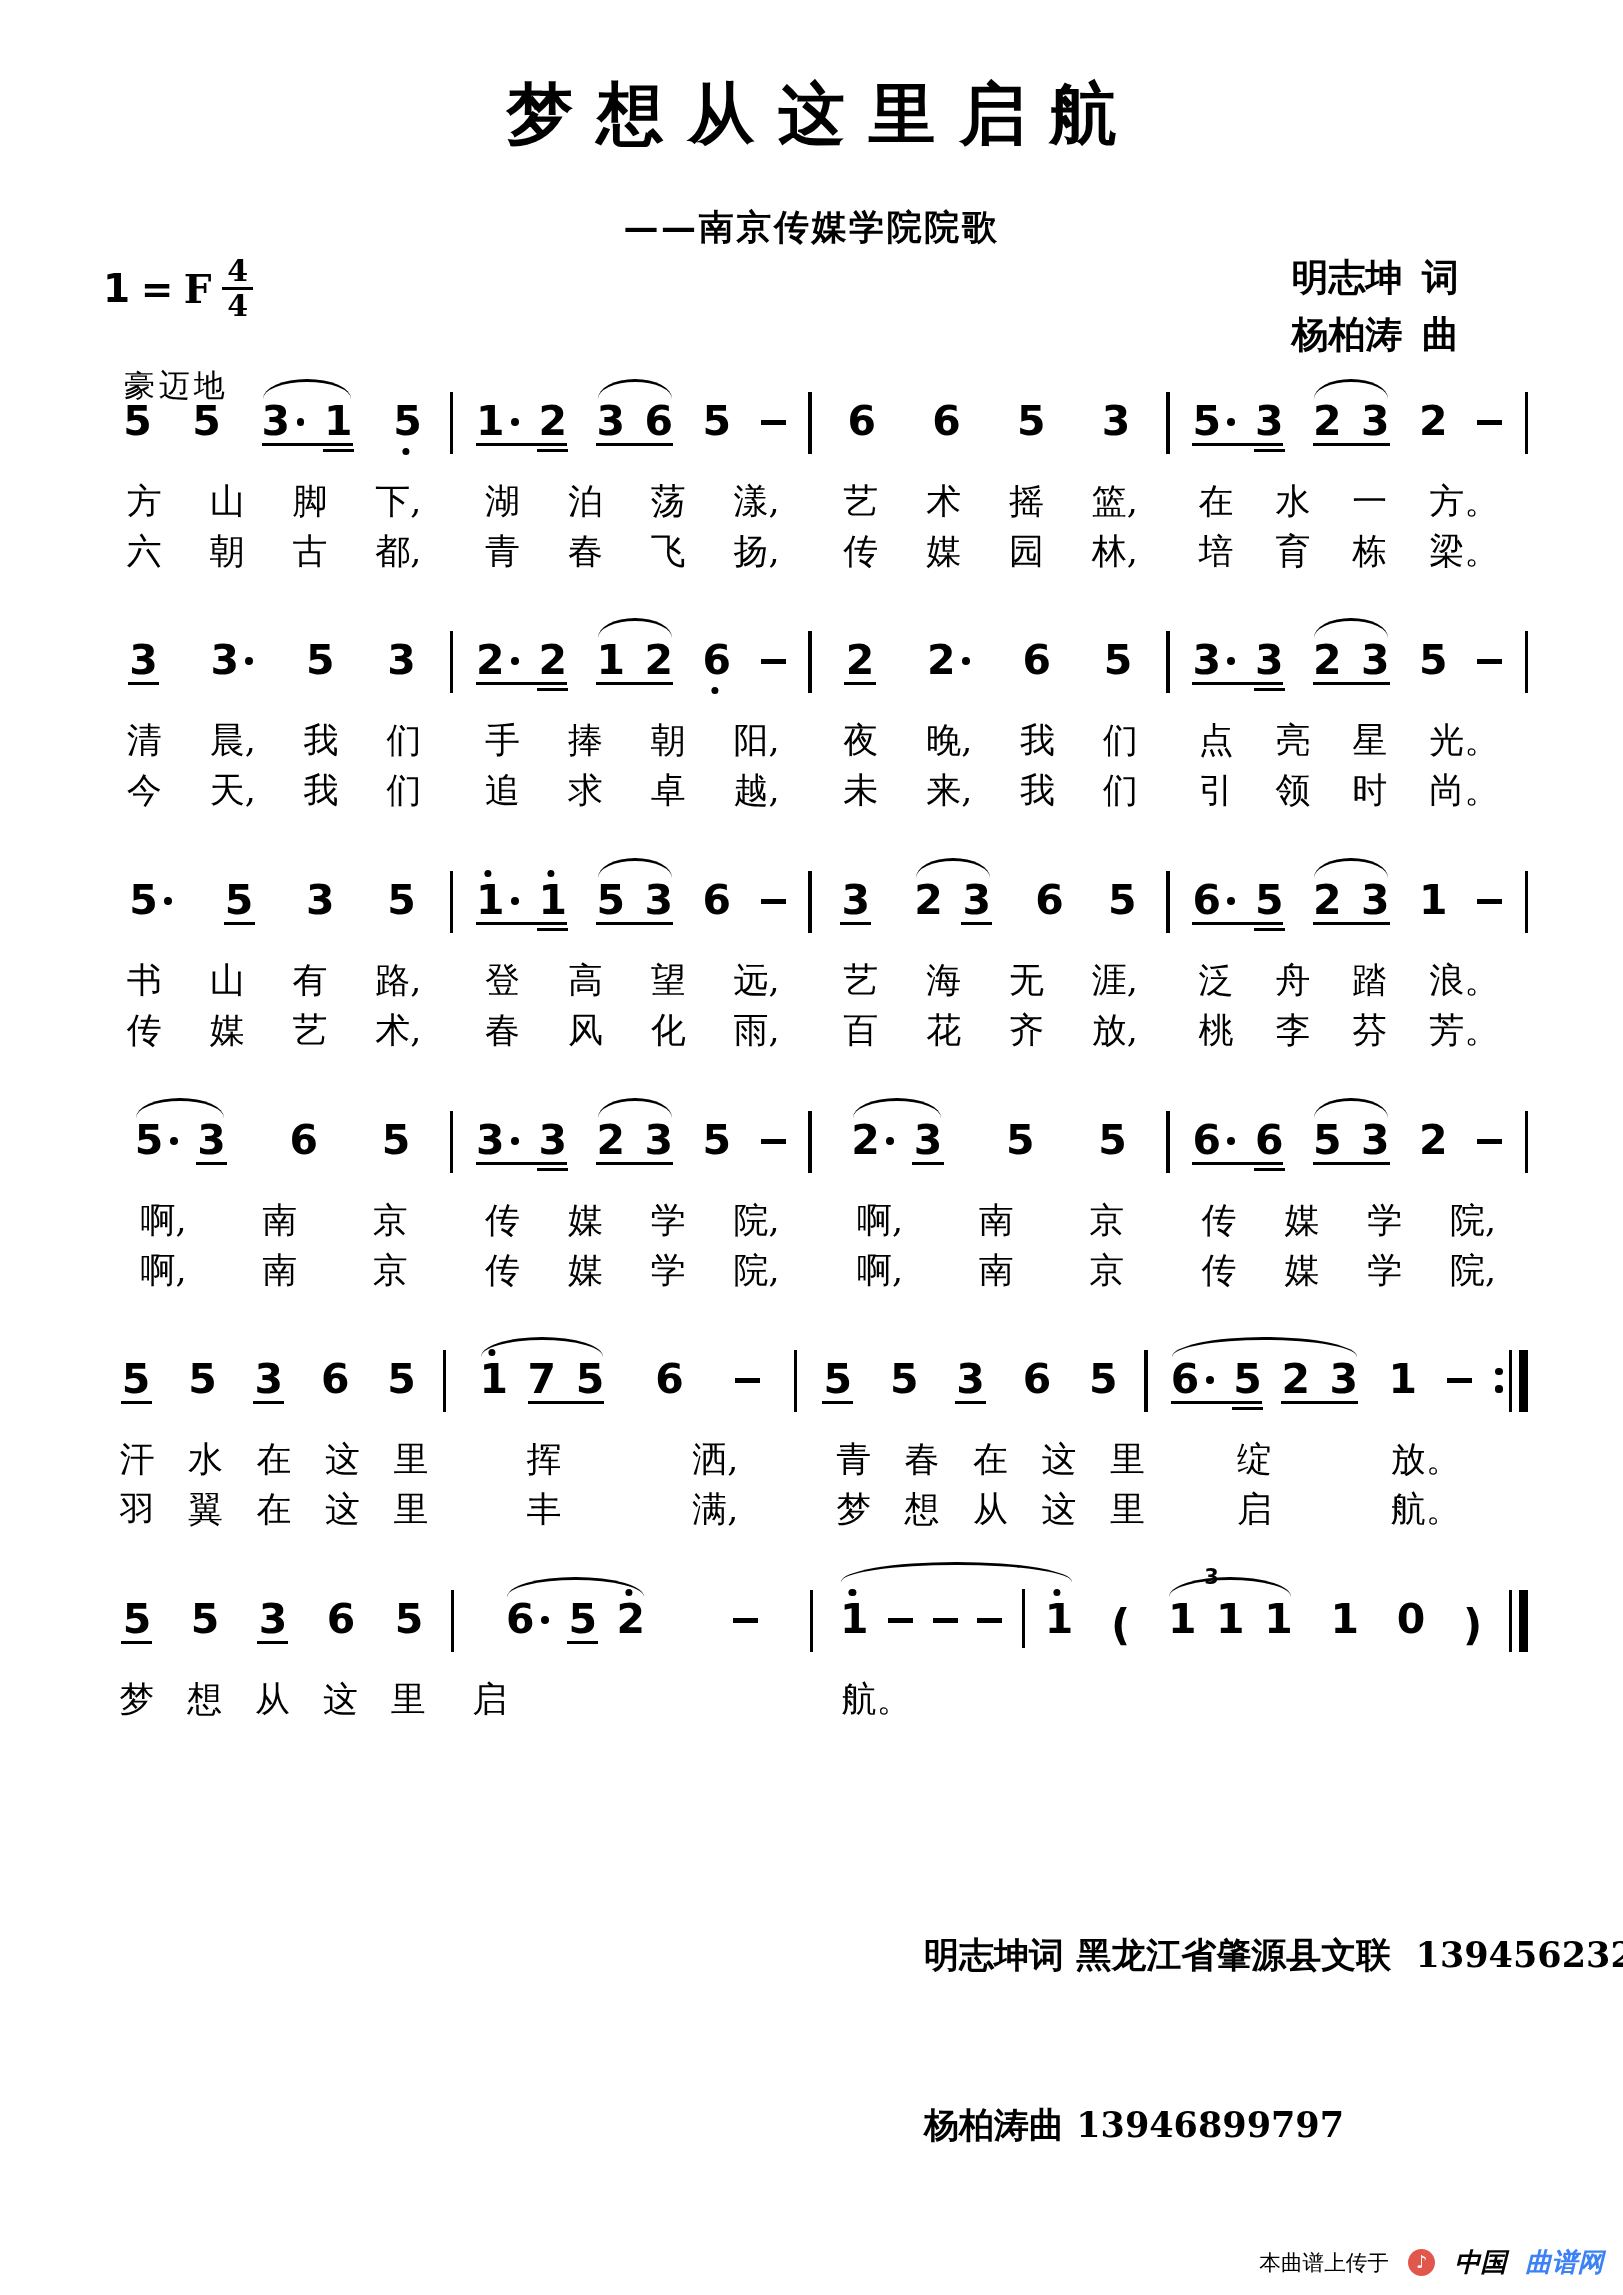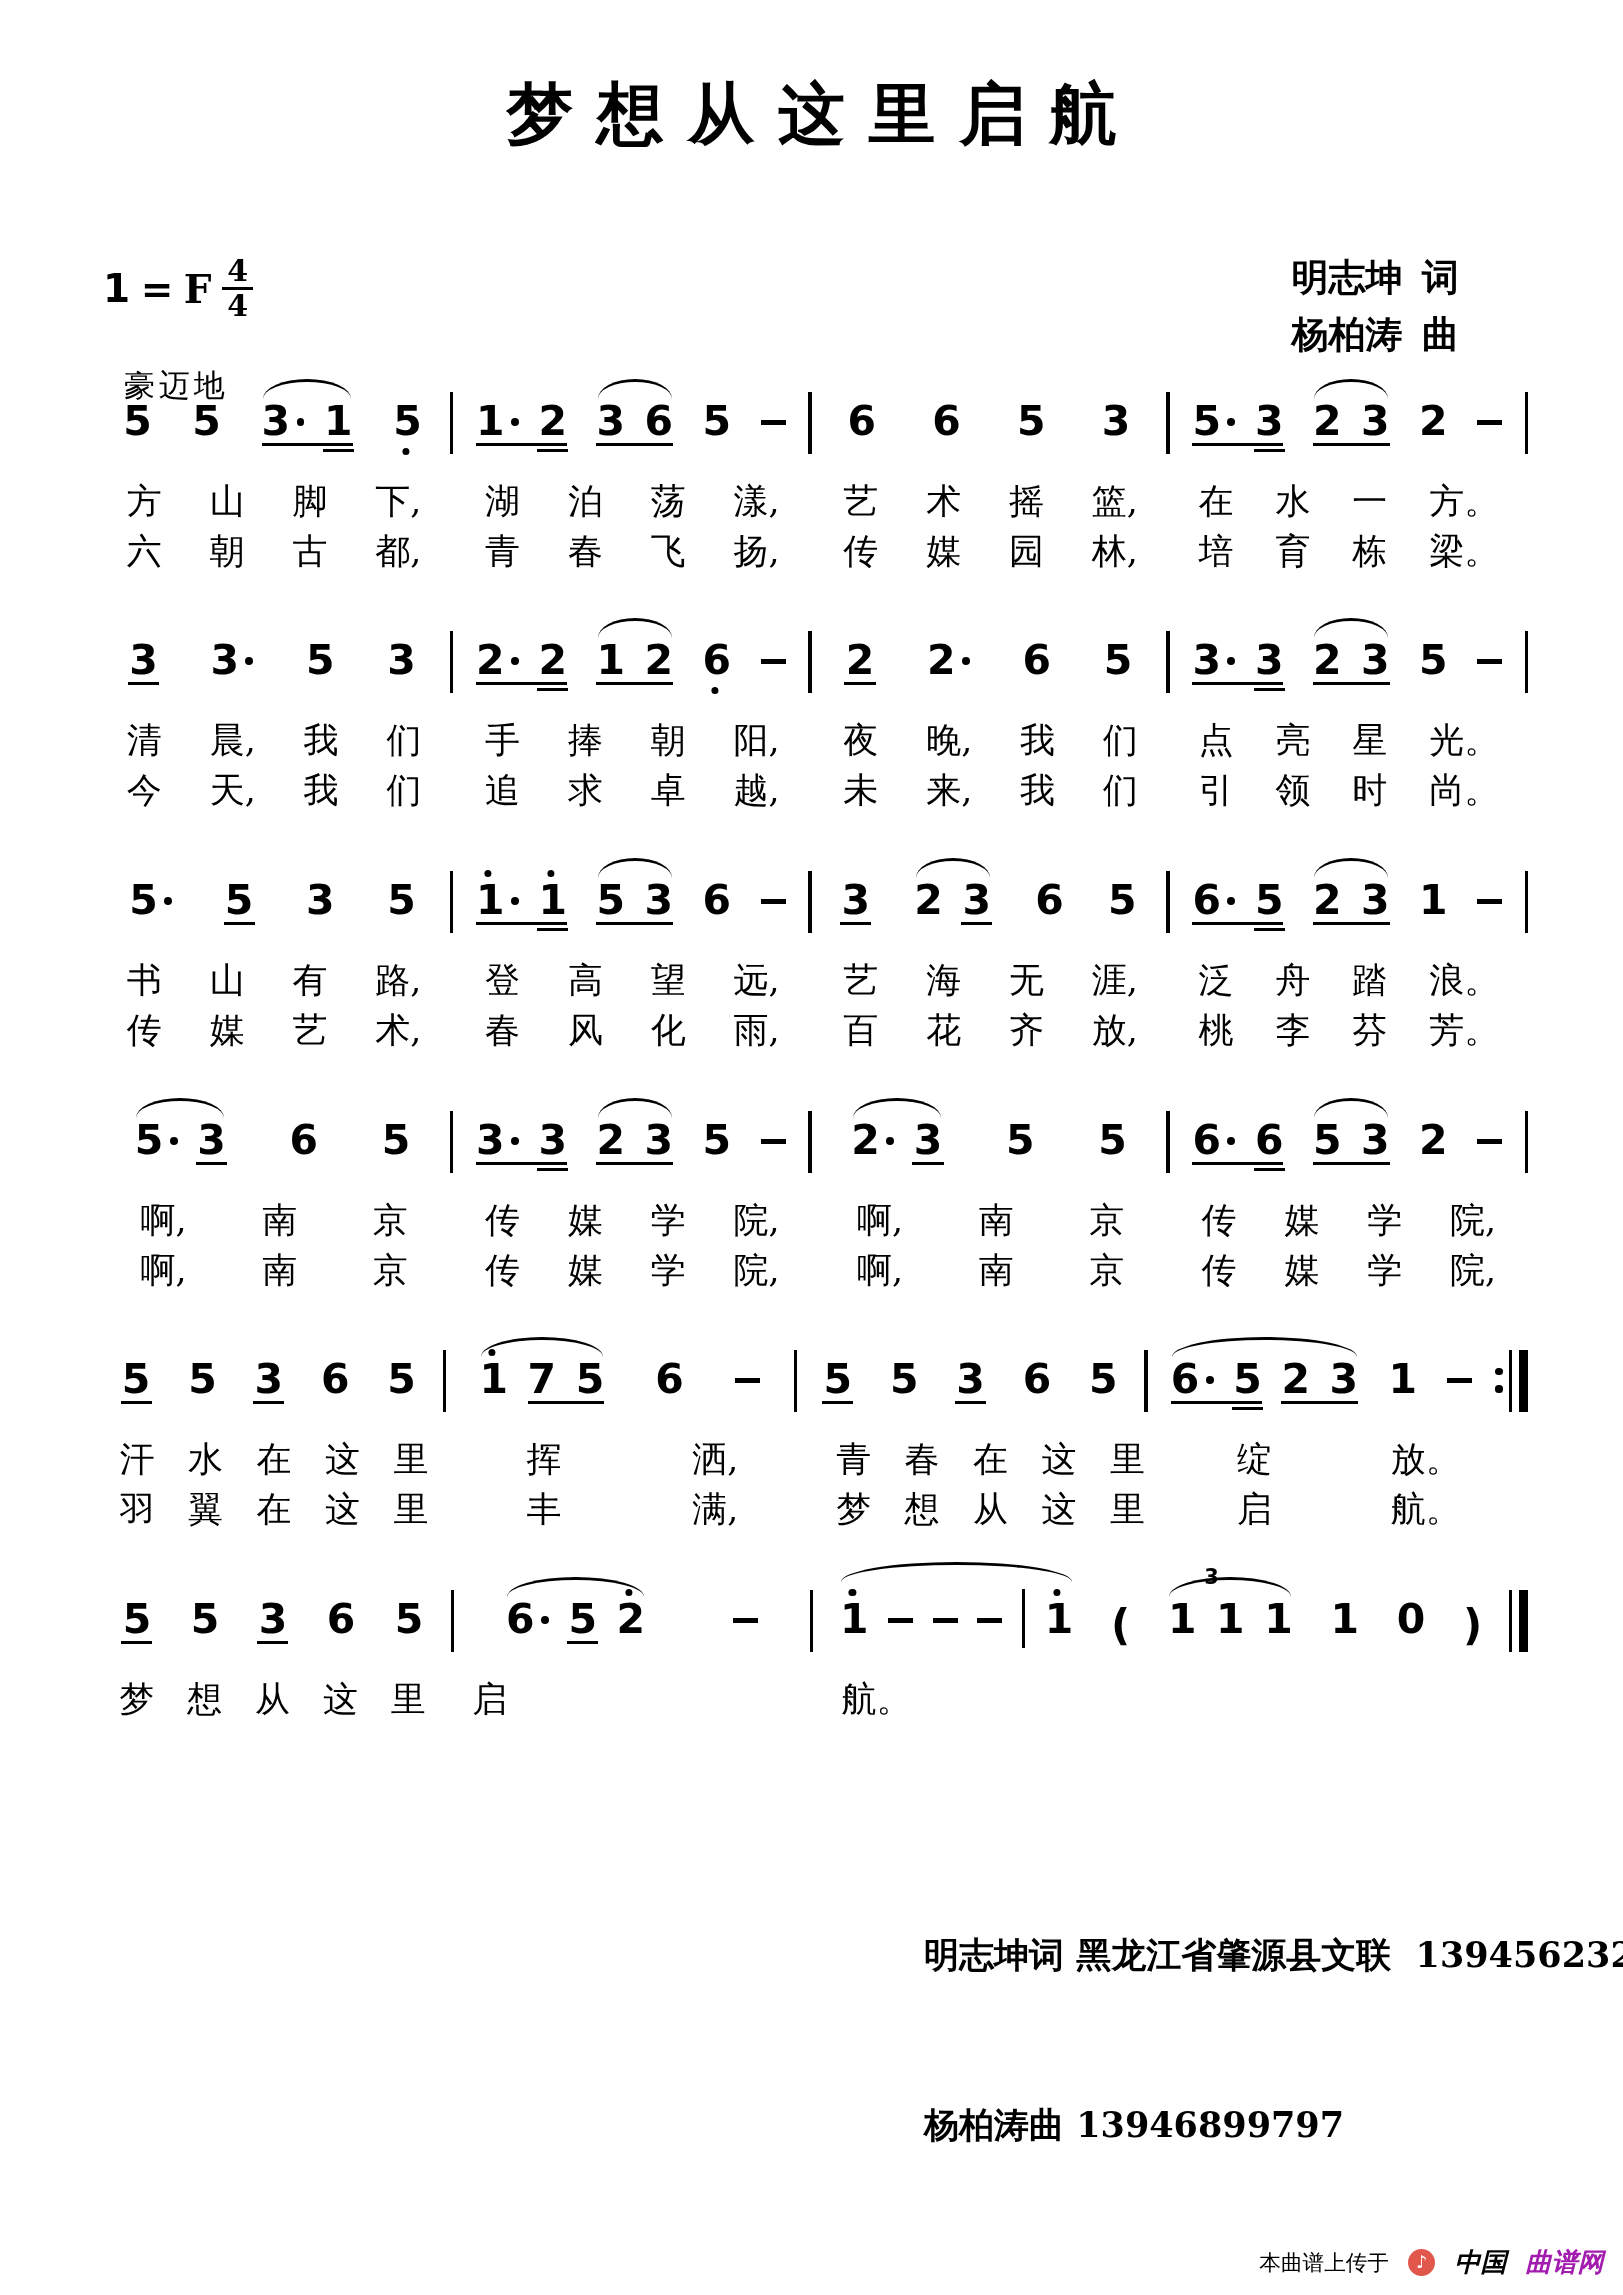--- a/index.html
+++ b/index.html
@@ -66,20 +66,21 @@
             color:#fff;font-size:17.7px;line-height:1;}
   .wm .cn{font-weight:bold;font-style:italic;font-size:26px;}
   .wm .qp{font-weight:bold;font-style:italic;font-size:26px;}
 </style>
 </head>
 <body>
 
 <div id="sheet">
 
   <div class="title">梦想从这里启航</div>
+  <div class="subtitle">——南京传媒学院院歌</div>
 
   <div class="keysig">
     <span class="tonic">1</span>
       <span>=</span>
       <span>F</span>
     <span class="frac">
       <span class="ftop">4</span>
       <span class="fbot">4</span>
     </span>
   </div>
@@ -890,17 +891,17 @@
 
   <div class="footer">
     <div>明志坤词 黑龙江省肇源县文联  13945623296</div>
     <div>杨柏涛曲 13946899797</div>
   </div>
 
   <div class="wm">
     <span class="pre">本曲谱上传于</span>
     <span class="logo" style="background: rgb(226, 87, 76);">♪</span>
     <span class="cn">中国</span>
-    <span class="qp" style="color: #a21caf;">曲谱网</span>
+    <span class="qp" style="color: #3b82f6;">曲谱网</span>
   </div>
 
 </div>
 
 
 </body></html>

